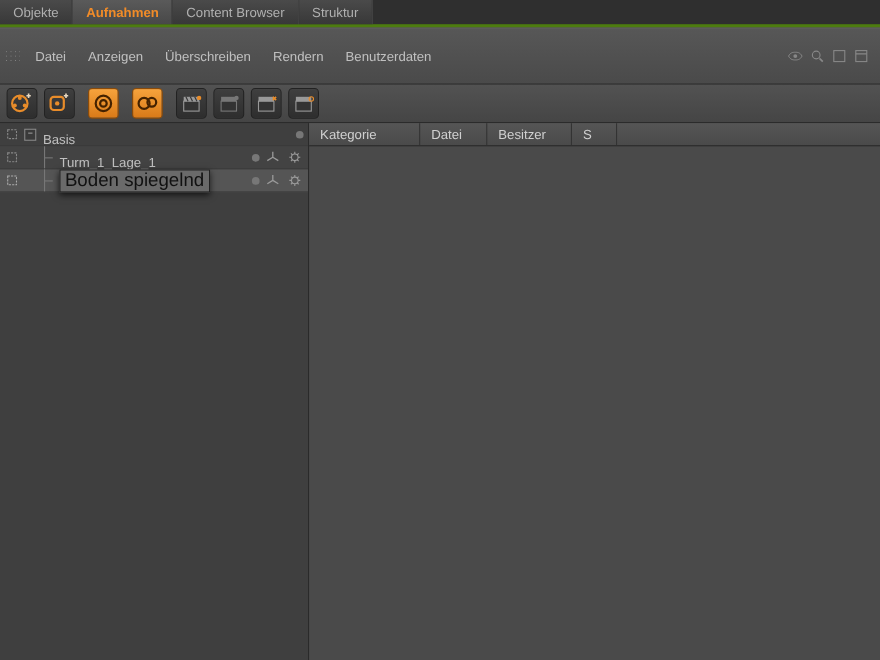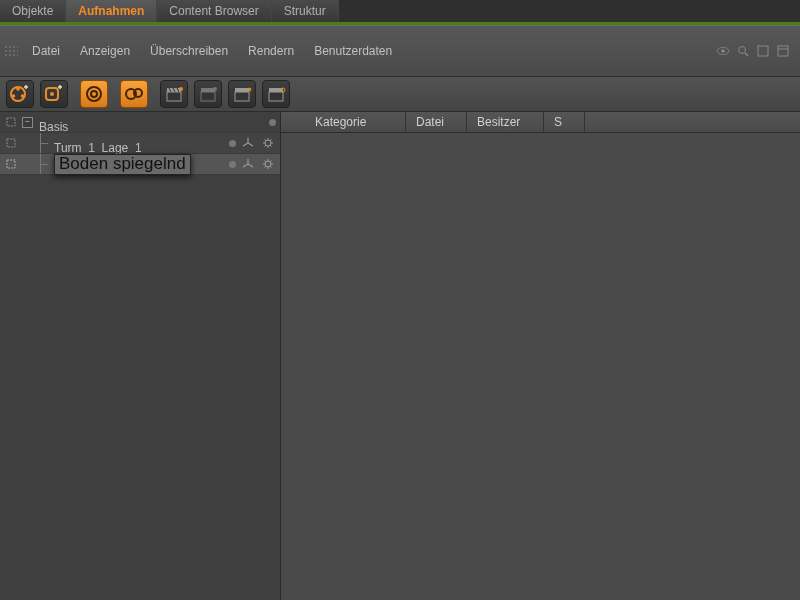--- a/index.html
+++ b/index.html
@@ -163,21 +163,20 @@
   .grid {
     flex:1;
     background:#4a4a4a;
     display:flex;flex-direction:column;
   }
   .grid-header {
     display:flex;
     height:20px;
     background:linear-gradient(#555,#4a4a4a);
     border-bottom:1px solid #2a2a2a;
-    padding-left:24px;
   }
   .gh {
     padding:0 10px;
     display:flex;align-items:center;
     border-right:1px solid #333;
     color:#d0d0d0;
   }
   .grid-body { flex:1; }
   .grid-body::after{
     content:"";display:block;width:100%;height:1px;

